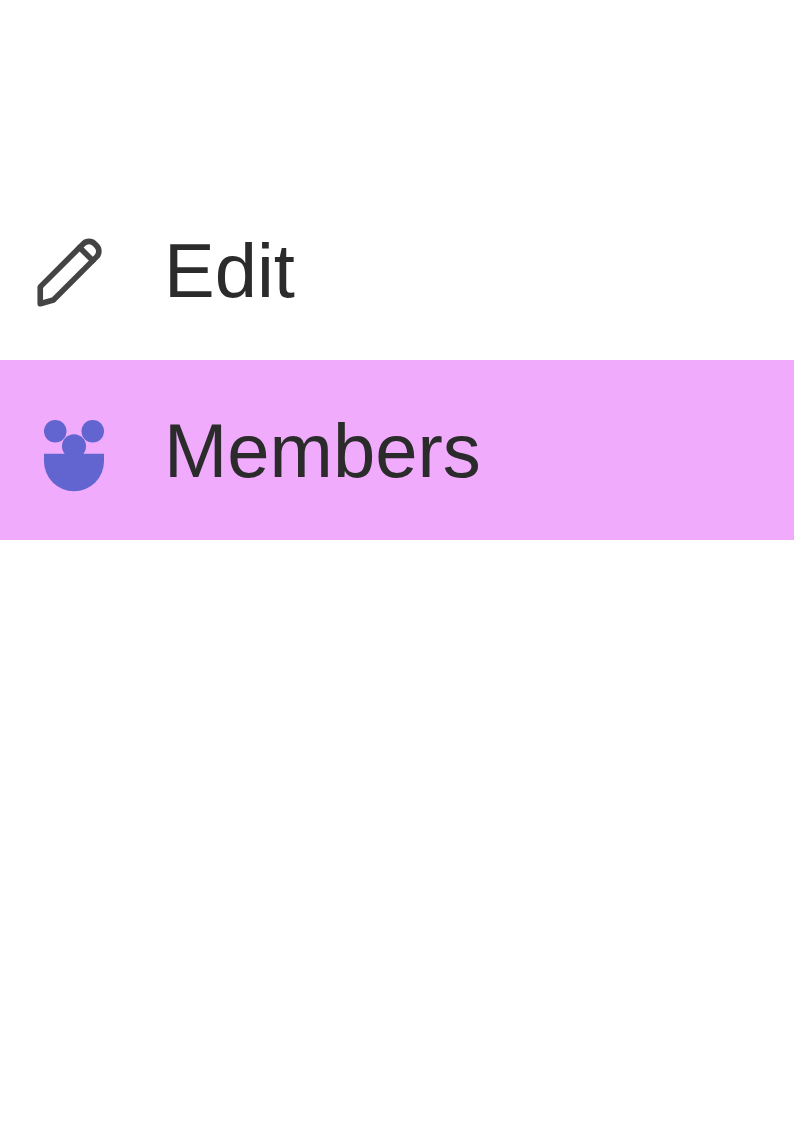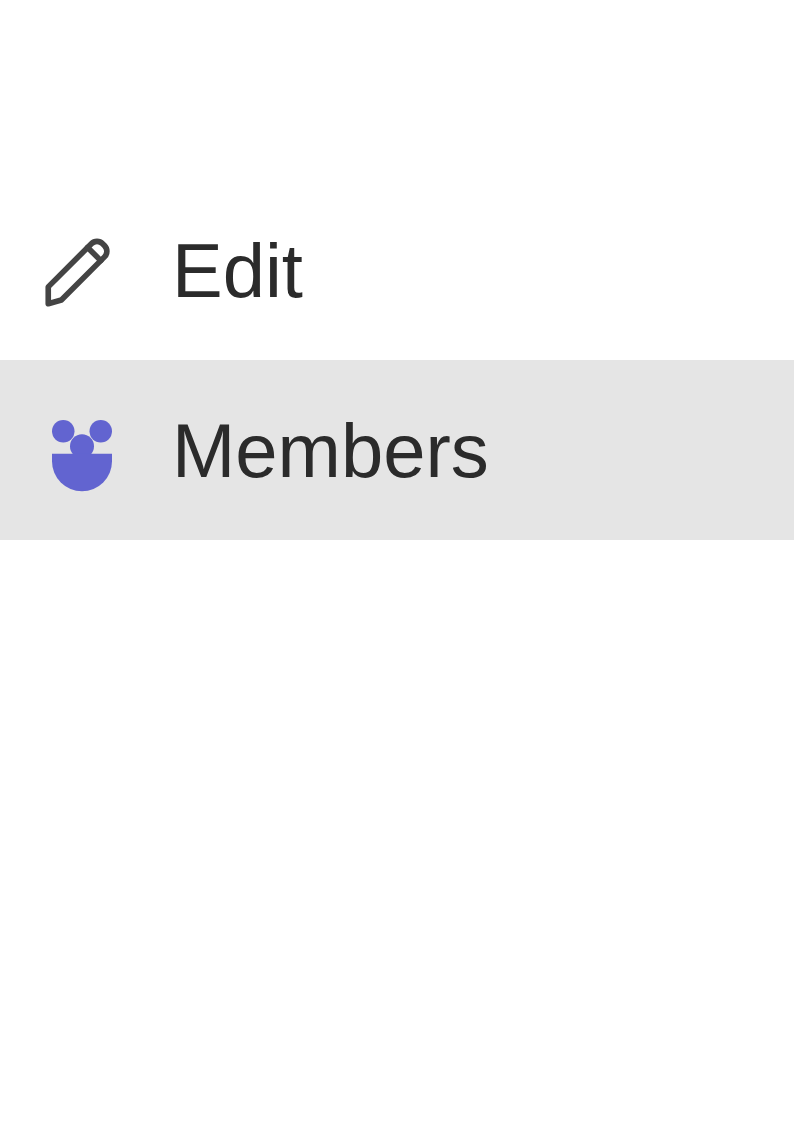--- a/index.html
+++ b/index.html
@@ -10,25 +10,25 @@
       font-family: "Segoe UI", -apple-system, BlinkMacSystemFont, sans-serif;
       padding-top: 180px;
     }
     .menu {
       width: 100%;
     }
     .menu-item {
       display: flex;
       align-items: center;
       height: 180px;
-      padding-left: 32px;
+      padding-left: 24px;
       cursor: pointer;
     }
     .menu-item.hover {
-      background: #e5e5e5;
+      background: #f0abfc;
     }
     .icon-wrap {
       width: 100px;
       height: 100px;
       display: flex;
       align-items: center;
       justify-content: center;
       margin-right: 40px;
       flex-shrink: 0;
     }

